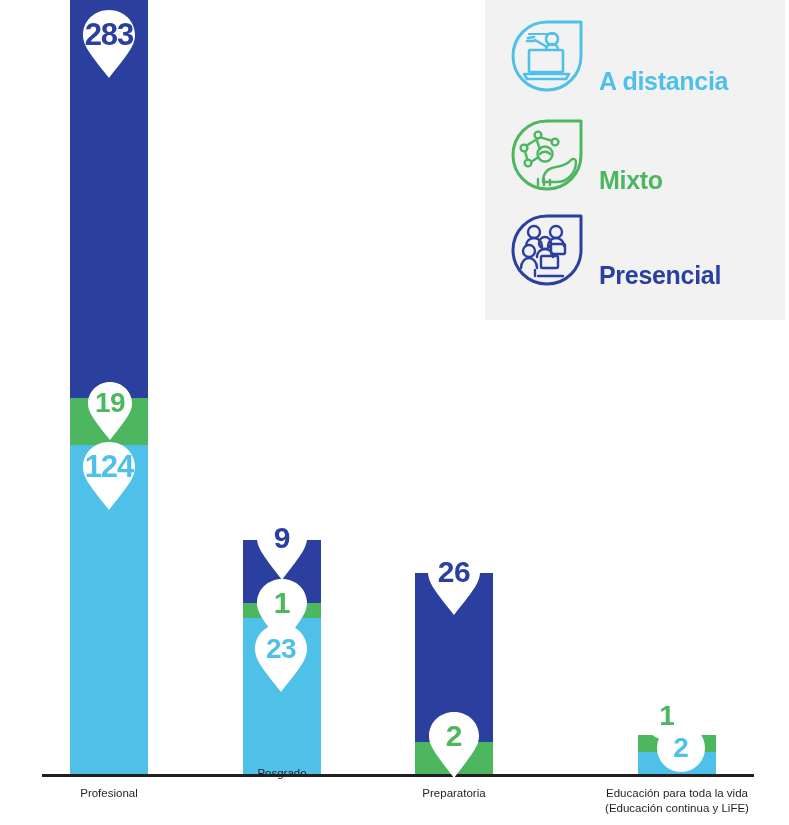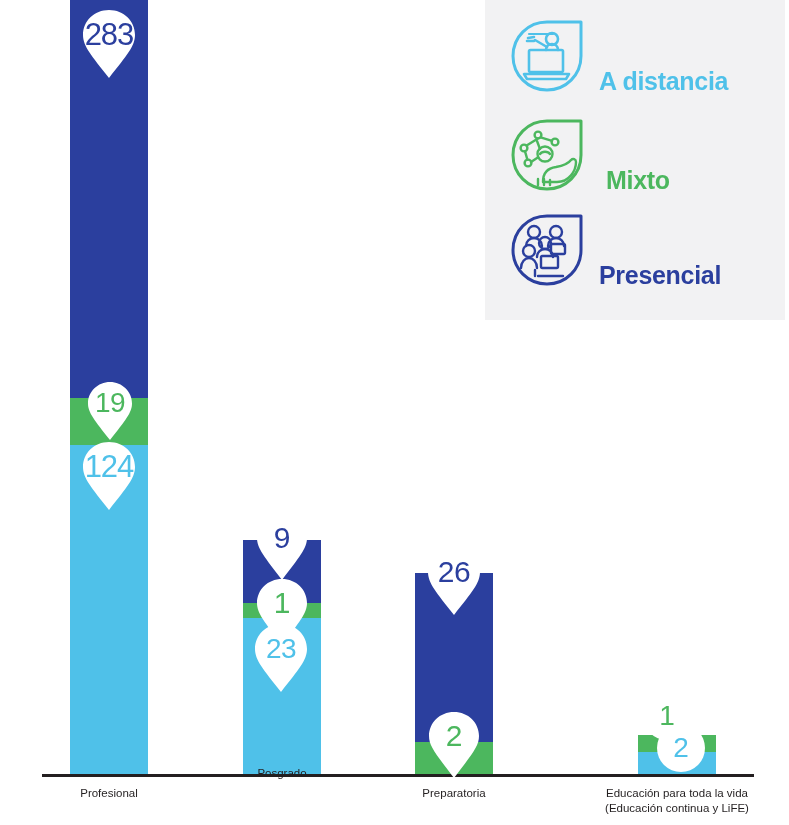--- a/index.html
+++ b/index.html
@@ -15,21 +15,21 @@
   
   .legend{
     position:absolute;left:485px;top:0px;width:300px;height:320px;
     background:#f2f2f3;
     box-sizing:border-box;
   }
   .legend-row{
     position:absolute;left:22px;display:flex;align-items:flex-end;
   }
   .legend-row.r0{top:16px;}
-  .legend-row.r1{top:115px;gap:7px;}
+  .legend-row.r1{top:115px;}
   .legend-row.r2{top:210px;}
   .legend-icon{
     width:80px;height:80px;flex:0 0 80px;position:relative;
   }
   .legend-icon svg{display:block;width:80px;height:80px;}
   .legend-label{
     margin-left:12px;font-size:25px;font-weight:bold;letter-spacing:-0.3px;
     white-space:nowrap;
   }
   .lbl-dist{color:#4fc1e9;}
@@ -48,21 +48,21 @@
   .cat-label{
     position:absolute;text-align:center;font-size:11.5px;color:#231f20;
     line-height:15px;font-weight:normal;
   }
 
   
   .pin{position:absolute;}
   .pin svg{display:block;overflow:visible;}
   .pin .pin-txt{
     position:absolute;left:0;top:0;width:100%;
-    text-align:center;font-weight:normal;
+    text-align:center;font-weight:bold;
     display:flex;align-items:center;justify-content:center;
   }
   .t-blue{color:#2b3f9e;}
   .t-green{color:#4cb75e;}
   .t-cyan{color:#4fc1e9;}
 </style>
 </head>
 <body>
 
 <div id="stage">

